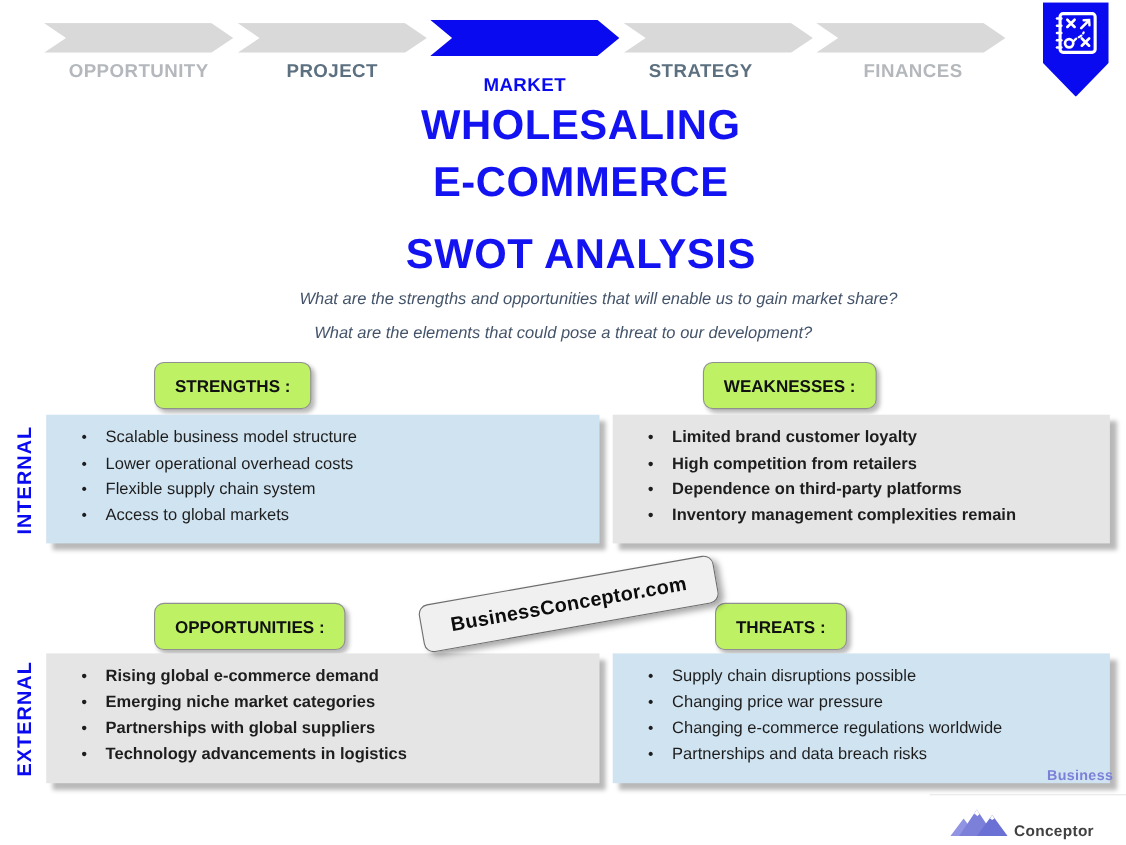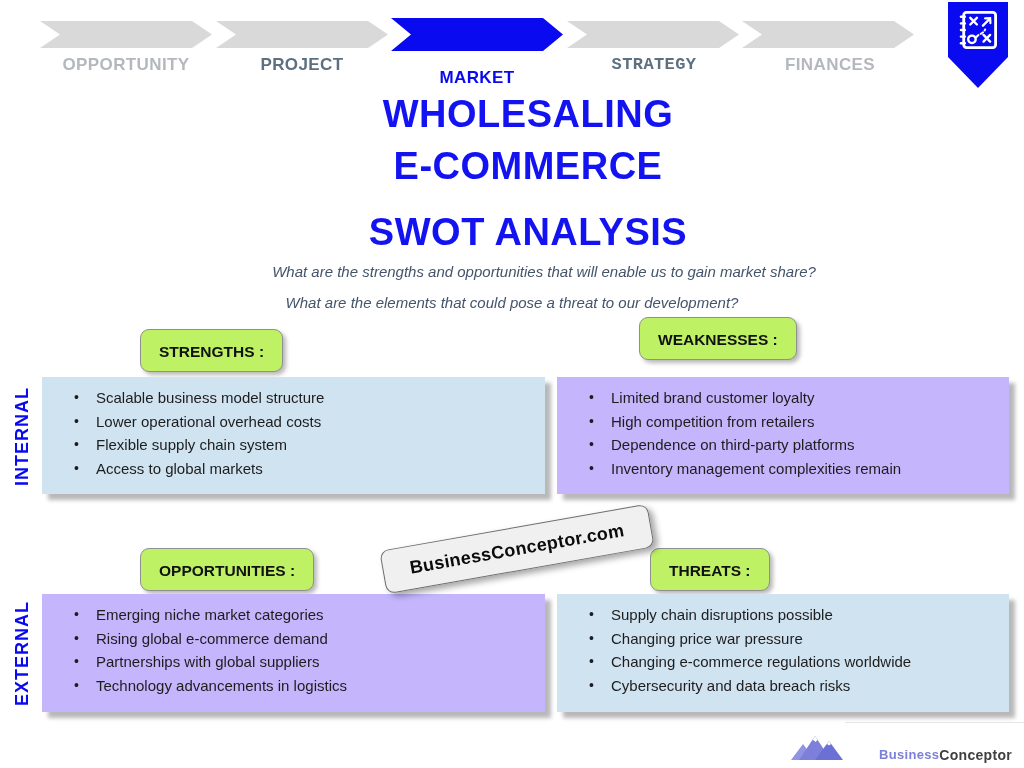--- a/index.html
+++ b/index.html
@@ -43,21 +43,21 @@
     background:#bef264;border:1.5px solid #909090;border-radius:9px;
     font-size:15.5px;font-weight:bold;color:#111;text-align:center;
     box-shadow:3px 3px 4px rgba(0,0,0,0.28);box-sizing:border-box;white-space:nowrap;
   }
   
   .qbox{
     position:absolute;box-sizing:border-box;padding:9px 10px 0 10px;
     box-shadow:6px 6px 4px rgba(0,0,0,0.28);
   }
   .qbox.blue{background:#d0e3f1;}
-  .qbox.gray{background:#c4b5fd;}
+  .qbox.gray{background:#e5e5e5;font-weight:bold;}
   .qbox ul{list-style:none;margin:0;padding:0;}
   .qbox li{
     position:relative;padding-left:44px;color:#1d1d1d;
     font-size:15px;line-height:23.5px;
   }
   .qbox li::before{
     content:"•";position:absolute;left:22px;top:0;font-size:14px;color:#1d1d1d;
   }
   
   .axis{
@@ -75,38 +75,38 @@
     background:rgba(240,240,240,0.97);border:1.5px solid #6d6d6d;border-radius:9px;
     display:flex;align-items:center;justify-content:center;
     box-shadow:4px 4px 6px rgba(0,0,0,0.35);box-sizing:border-box;z-index:5;
   }
   .watermark span{font-size:18px;font-weight:bold;color:#0c0c0c;letter-spacing:0.3px;}
   
   .footer-line{position:absolute;left:845px;top:722px;width:179px;height:1px;background:#e6e6e6;}
   .brand{
     position:absolute;right:12px;bottom:6px;display:flex;align-items:flex-end;gap:2px;
   }
-  .brand-text{display:flex;flex-direction:row;align-items:flex-start;line-height:1;}
+  .brand-text{display:flex;flex-direction:column;align-items:flex-start;line-height:1;gap:40px;}
   .brand-top{color:#7c80d9;font-size:13px;font-weight:bold;margin-left:30px;margin-bottom:-3px;letter-spacing:0.3px;}
   .brand-bottom{color:#404040;font-size:14px;font-weight:bold;letter-spacing:0.3px;}
 </style>
 </head>
 <body>
 
 <div>
   <div class="chevron" style="left:40px;width:172px;"></div>
   <div class="chevron" style="left:216px;width:172px;"></div>
   <div class="chevron active" style="left:391px;width:172px;"></div>
   <div class="chevron" style="left:567px;width:172px;"></div>
   <div class="chevron" style="left:742px;width:172px;"></div>
 
   <div class="step-label muted" style="left:40px;width:172px;">OPPORTUNITY</div>
   <div class="step-label slate" style="left:216px;width:172px;">PROJECT</div>
   <div class="step-label active" style="left:391px;width:172px;margin-top:13px;">MARKET</div>
-  <div class="step-label slate" style="left:568px;width:172px;font-family:Liberation Mono, monospace;">STRATEGY</div>
+  <div class="step-label slate" style="left:551px;width:172px;">STRATEGY</div>
   <div class="step-label muted" style="left:744px;width:172px;">FINANCES</div>
 </div>
 
 <div class="pennant">
   <svg width="44" height="44" viewBox="0 0 40 40">
     <g fill="none" stroke="#ffffff" stroke-width="2.2" stroke-linecap="round">
       <rect x="7" y="4" width="29" height="32" rx="2.5" stroke-width="2.6"></rect>
       <line x1="4.5" y1="8" x2="8" y2="8"></line>
       <line x1="4.5" y1="14" x2="8" y2="14"></line>
       <line x1="4.5" y1="20" x2="8" y2="20"></line>
@@ -132,21 +132,21 @@
 <div class="question-line" style="top:294px;">What are the elements that could pose a threat to our development?</div>
 
 <div class="axis" style="top:377px;">
   <span>INTERNAL</span>
 </div>
 <div class="axis" style="top:594px;">
   <span>EXTERNAL</span>
 </div>
 
 <div class="pill" style="left:140px;top:329px;">STRENGTHS :</div>
-<div class="pill" style="left:639px;top:317px;text-align:center;">WEAKNESSES :</div>
+<div class="pill" style="left:639px;top:329px;text-align:center;">WEAKNESSES :</div>
 <div class="pill" style="left:140px;top:548px;">OPPORTUNITIES :</div>
 <div class="pill" style="left:650px;top:548px;">THREATS :</div>
 
 <div class="qbox blue" style="left:42px;top:377px;width:503px;height:117px;">
   <ul>
     <li>Scalable business model structure</li>
     <li>Lower operational overhead costs</li>
     <li>Flexible supply chain system</li>
     <li>Access to global markets</li>
   </ul>
@@ -156,33 +156,33 @@
   <ul>
     <li>Limited brand customer loyalty</li>
     <li>High competition from retailers</li>
     <li>Dependence on third-party platforms</li>
     <li>Inventory management complexities remain</li>
   </ul>
 </div>
 
 <div class="qbox gray" style="left:42px;top:594px;width:503px;height:118px;">
   <ul>
+    <li>Rising global e-commerce demand</li>
     <li>Emerging niche market categories</li>
-    <li>Rising global e-commerce demand</li>
     <li>Partnerships with global suppliers</li>
     <li>Technology advancements in logistics</li>
   </ul>
 </div>
 
 <div class="qbox blue" style="left:557px;top:594px;width:452px;height:118px;">
   <ul>
     <li>Supply chain disruptions possible</li>
     <li>Changing price war pressure</li>
     <li>Changing e-commerce regulations worldwide</li>
-    <li>Cybersecurity and data breach risks</li>
+    <li>Partnerships and data breach risks</li>
   </ul>
 </div>
 
 <div class="watermark">
   <span>BusinessConceptor.com</span>
 </div>
 
 <div class="footer-line"></div>
 <div class="brand">
   <svg width="58" height="30" viewBox="0 0 58 30">

